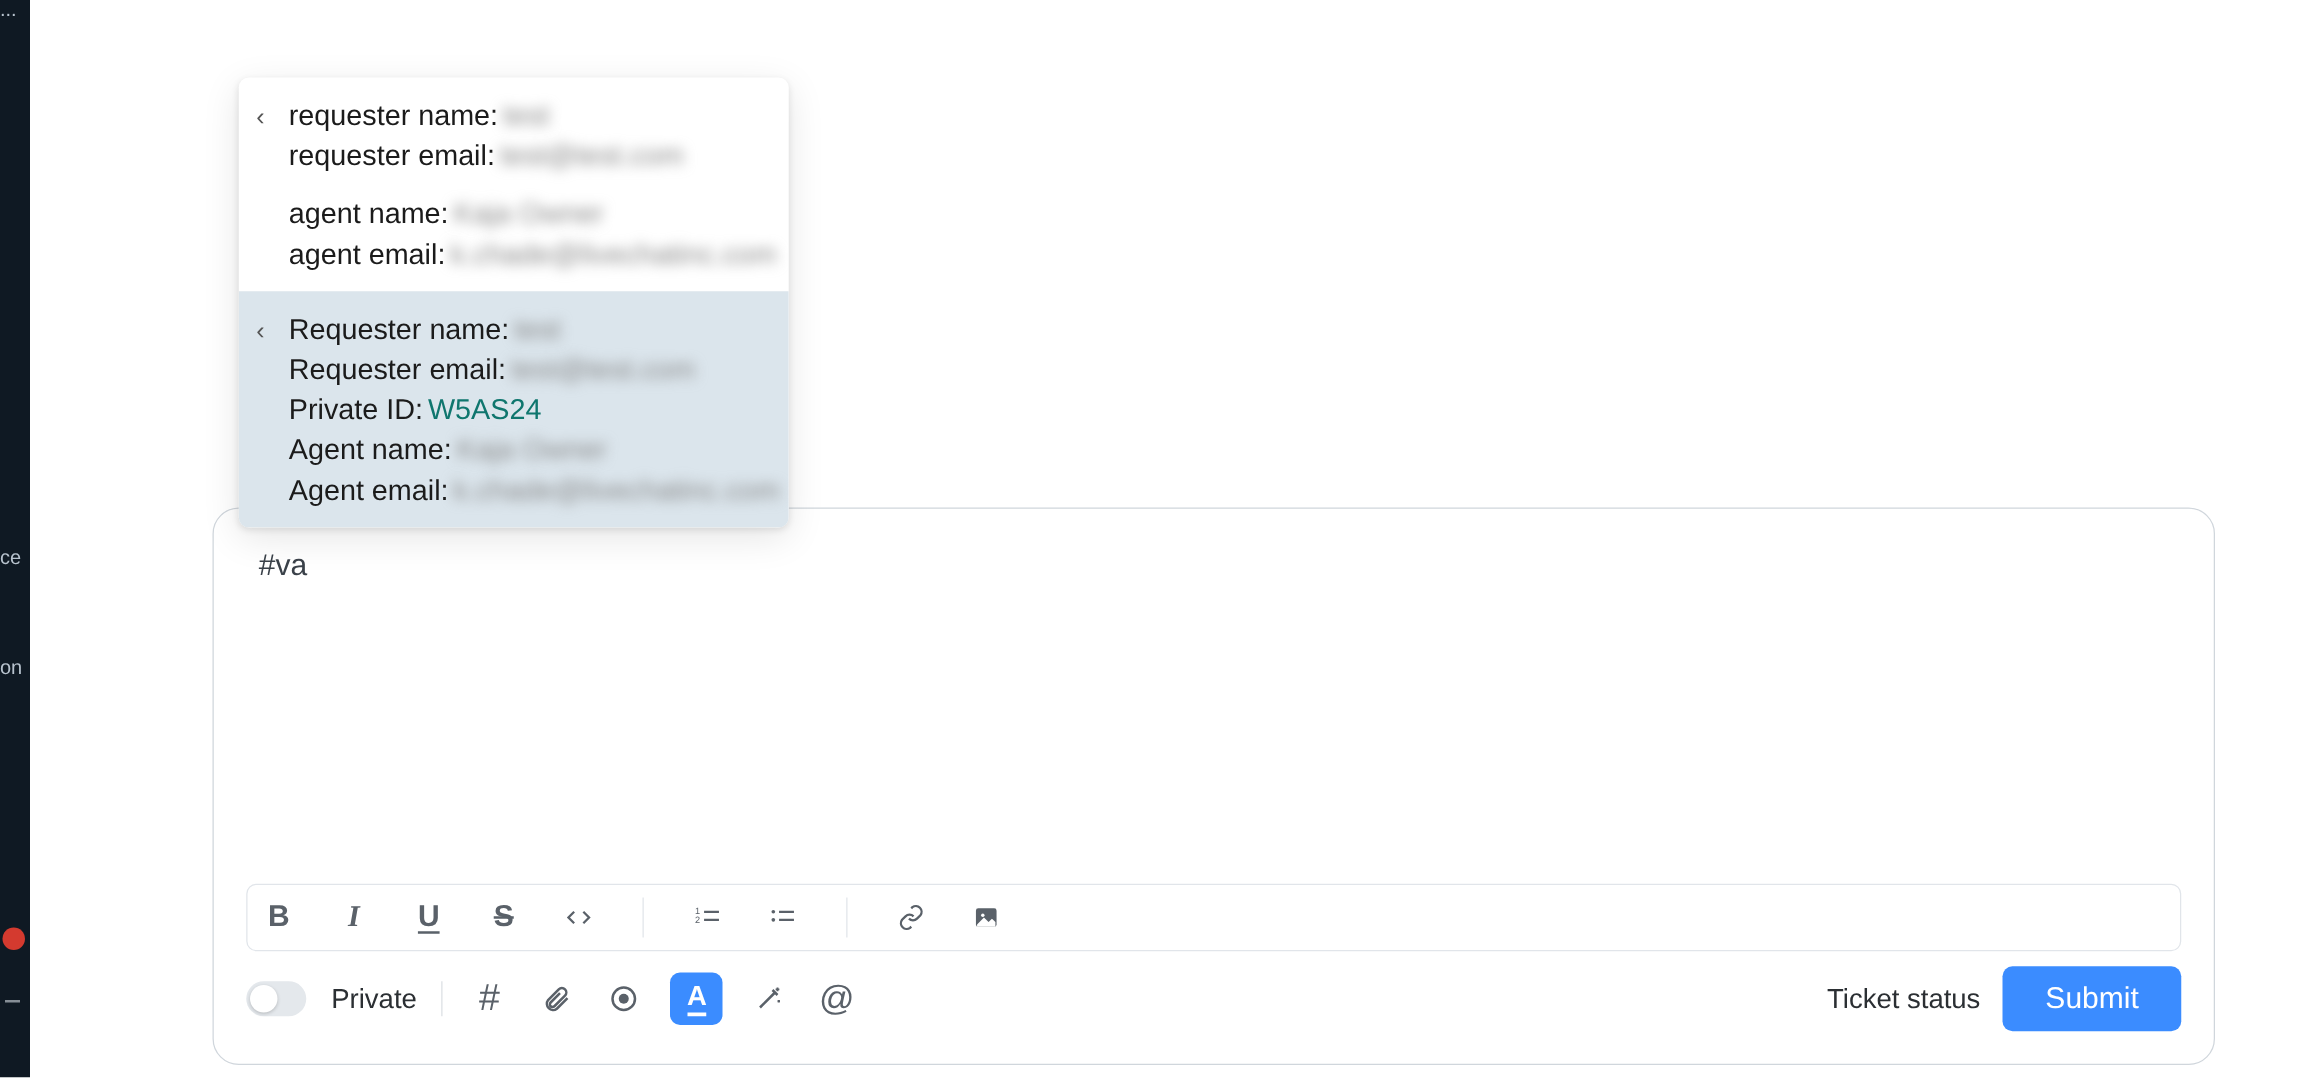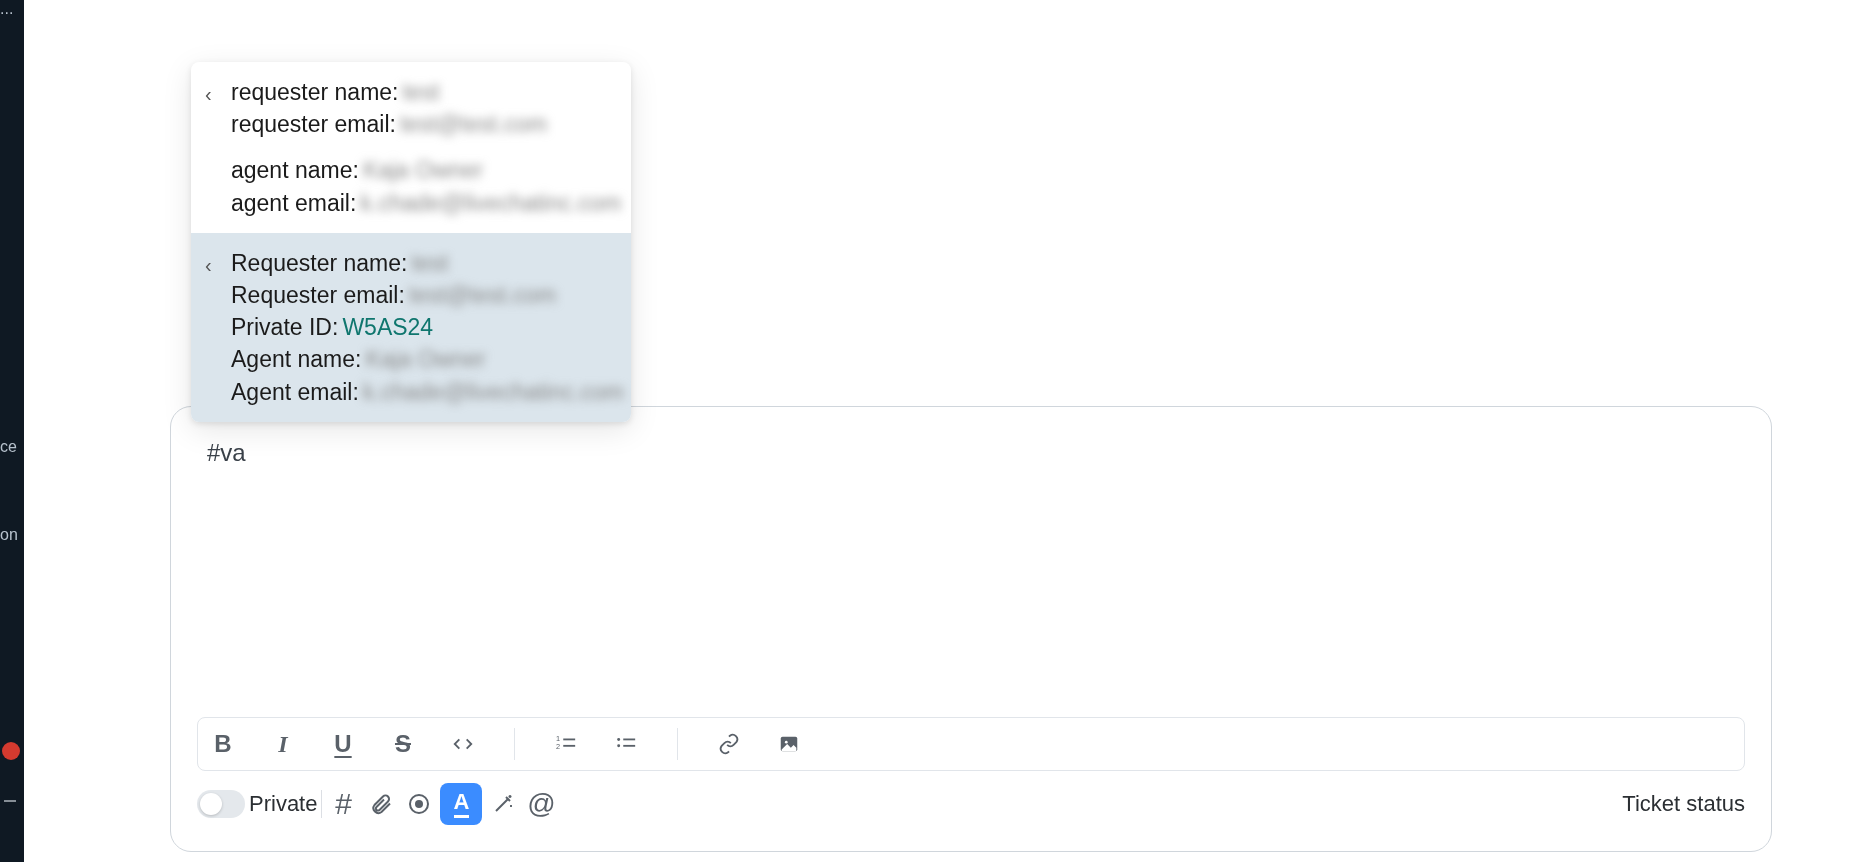--- a/index.html
+++ b/index.html
@@ -128,21 +128,21 @@
     width: 1px; height: 32px; background: #e1e5ea; margin: 0 6px;
   }
 
   .bottom-bar {
     display: flex;
     align-items: center;
     justify-content: space-between;
     padding: 6px 14px 14px 14px;
     gap: 18px;
   }
-  .bottom-left { display: flex; align-items: center; gap: 4px; }
+  .bottom-left { display: flex; align-items: center; gap: 20px; }
   .bottom-right { display: flex; align-items: center; gap: 18px; }
 
   .toggle {
     width: 48px; height: 28px; border-radius: 20px; background: #e4e8ec;
     position: relative; cursor: pointer;
   }
   .toggle .knob {
     width: 22px; height: 22px; border-radius: 50%; background: #fff;
     position: absolute; top: 3px; left: 3px; box-shadow: 0 1px 3px rgba(0,0,0,0.2);
   }
@@ -310,18 +310,19 @@
                 <path d="M19 3v3M17.5 4.5h3" stroke-width="1.5"></path>
                 <path d="M20 13v2M19 14h2" stroke-width="1.5"></path>
               </svg>
           </div>
           <div class="bb-btn">
               <span class="at-glyph">@</span>
             </div>
         </div>
         <div class="bottom-right">
           <span class="status-label">Ticket status</span>
+          <button class="submit-btn">Submit</button>
         </div>
       </div>
     </div>
 
   </div>
 </div>
 
 </body></html>

